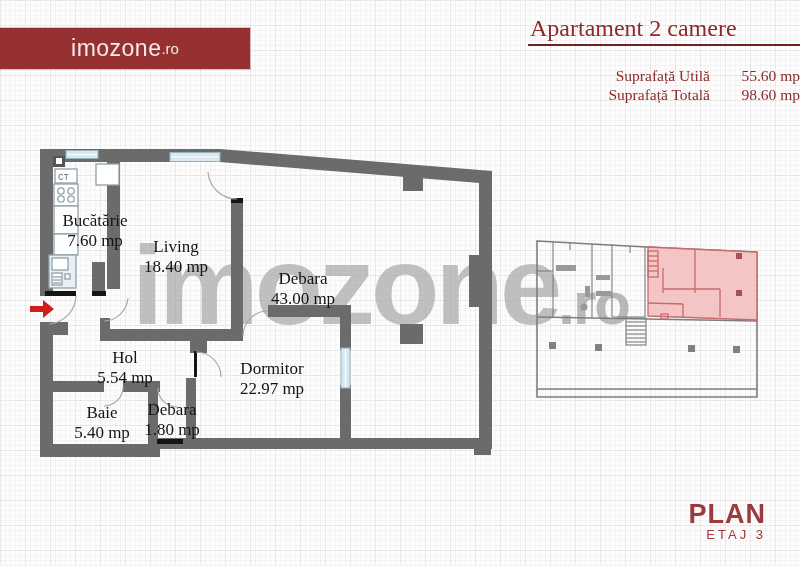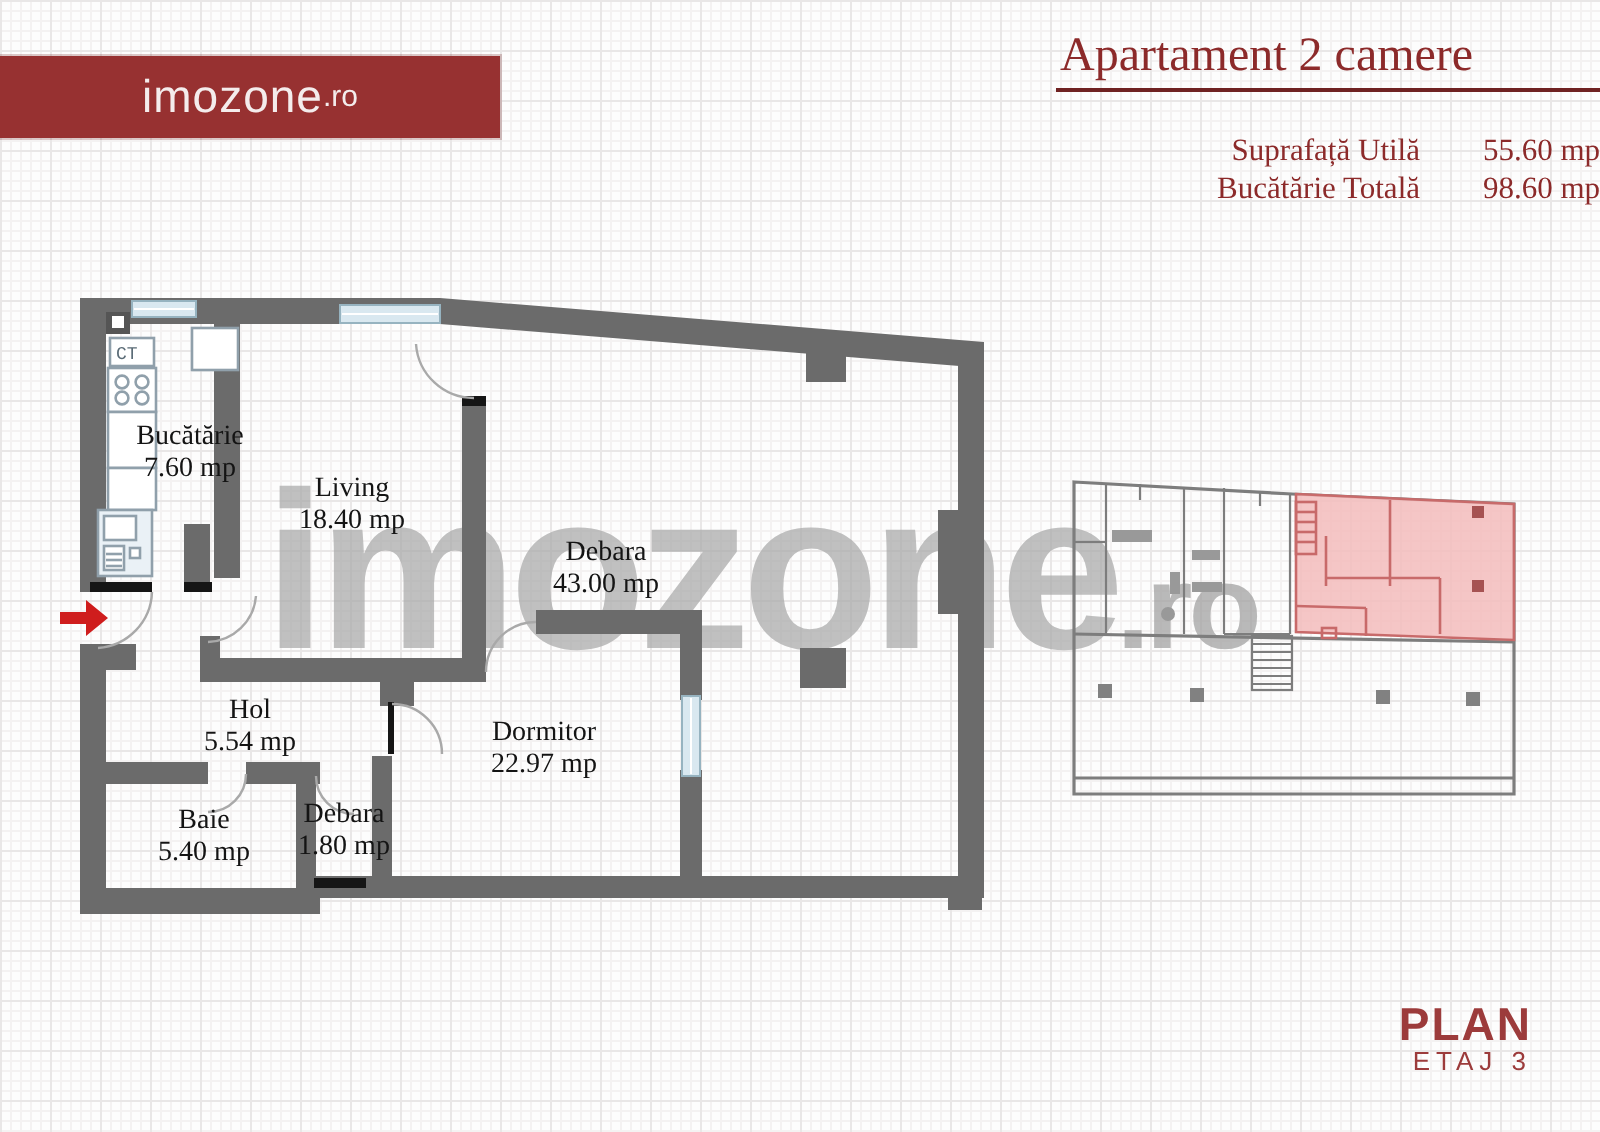--- a/index.html
+++ b/index.html
@@ -37,47 +37,47 @@
     position:absolute;left:132px;top:230px;display:flex;align-items:baseline;
     z-index:1;opacity:.72;white-space:nowrap;pointer-events:none;
   }
   .watermark .wm-main{font-size:112px;font-weight:bold;letter-spacing:-4px;color:#a9a9a9;line-height:1;}
   .watermark .wm-tld{font-size:60px;font-weight:bold;letter-spacing:-2px;color:#a0a0a0;line-height:1;}
   
   svg.plan{position:absolute;left:0;top:0;z-index:2;}
   
   .room-label{
     position:absolute;z-index:3;transform:translateX(-50%);
-    font-family:"Liberation Serif",serif;font-size:14px;color:#141414;
+    font-family:"Liberation Serif",serif;font-size:17px;color:#141414;
     text-align:center;line-height:1.16;white-space:nowrap;
   }
   
   .plan-footer{position:absolute;right:34px;top:501px;text-align:right;color:#9c3b3b;z-index:3;}
-  .plan-footer .pf1{font-size:23px;font-weight:bold;letter-spacing:1px;line-height:1;}
+  .plan-footer .pf1{font-size:27px;font-weight:bold;letter-spacing:1px;line-height:1;}
   .plan-footer .pf2{font-size:13px;font-weight:normal;letter-spacing:3px;line-height:1.15;}
 </style>
 </head>
 <body>
 
 <div class="stage">
 
   <div class="logo-banner">
     <span class="brand">imozone</span>
       <span class="tld">.ro</span>
   </div>
 
   <div class="header">
     <h1>Apartament 2 camere</h1>
     <div class="specs">
       <div class="spec-row">
         <span>Suprafață Utilă</span>
         <span class="val">55.60 mp</span>
       </div>
       <div class="spec-row">
-        <span>Bucătărie Totală</span>
+        <span>Suprafață Totală</span>
         <span class="val">98.60 mp</span>
       </div>
     </div>
   </div>
 
   <div class="watermark">
     <span class="wm-main">imozone</span>
     <span class="wm-tld">.ro</span>
   </div>
 

